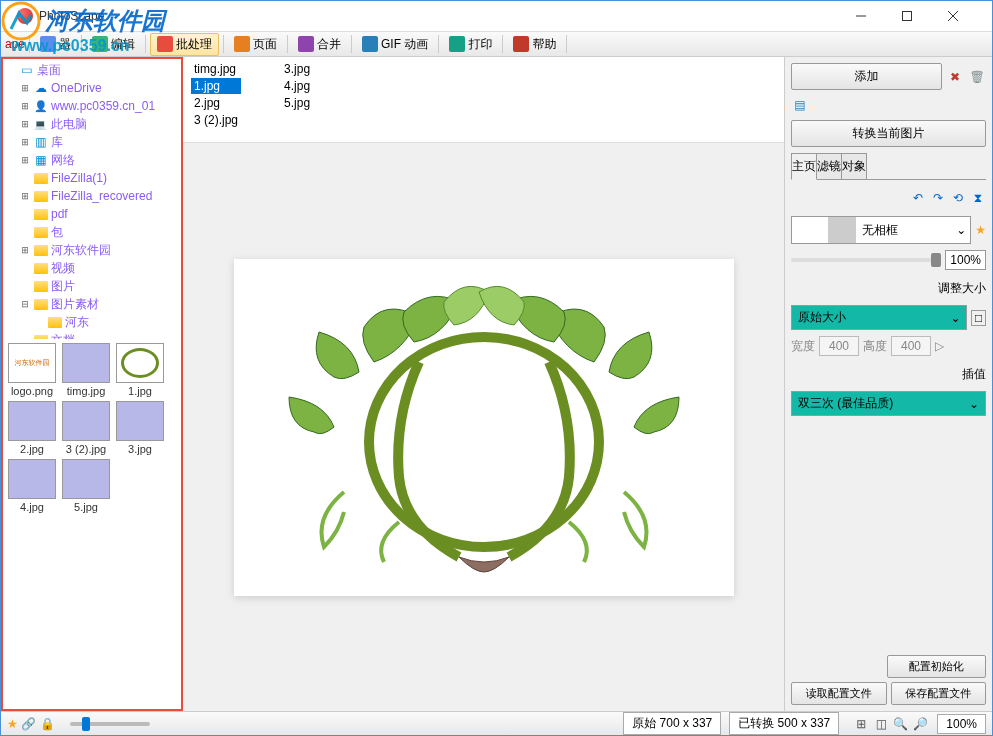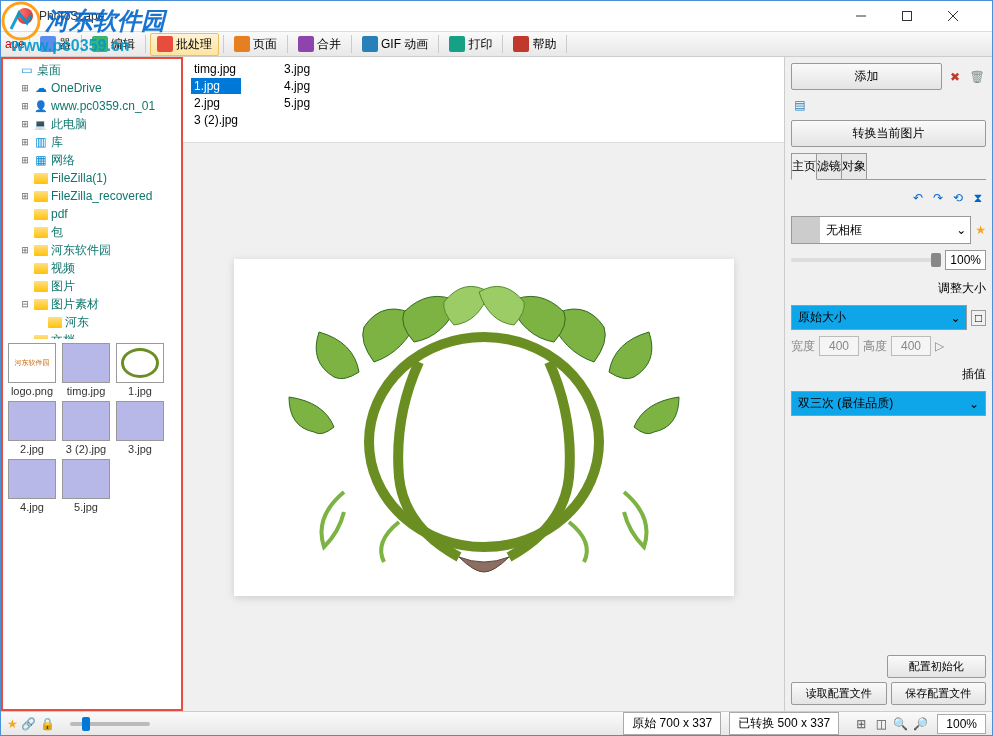--- a/index.html
+++ b/index.html
@@ -24,21 +24,21 @@
 .toolbar-item .t-icon { width: 16px; height: 16px; }
 .toolbar-sep { width: 1px; height: 18px; background: #ccc; margin: 0 2px; }
 
 .main { display: flex; height: calc(100% - 30px - 26px - 24px); }
 
 .left-panel { width: 182px; border: 2px solid #e74c3c; display: flex; flex-direction: column; background: #fff; }
 .tree { flex: 0 0 auto; height: 280px; overflow: hidden; padding: 2px; }
 .tree-row { display: flex; align-items: center; height: 18px; white-space: nowrap; }
 .tree-row .exp { width: 12px; text-align: center; color: #666; font-size: 11px; }
 .tree-row .t-icon { width: 16px; height: 14px; margin: 0 2px; display: flex; align-items: center; justify-content: center; }
-.tree-row .label { color: #0f766e; }
+.tree-row .label { color: #8b5cf6; }
 .indent-0 { padding-left: 0; }
 .indent-1 { padding-left: 14px; }
 .indent-2 { padding-left: 28px; }
 
 .thumbs { flex: 1; display: flex; flex-wrap: wrap; gap: 4px; padding: 4px; align-content: flex-start; overflow: hidden; }
 .thumb { width: 50px; display: flex; flex-direction: column; align-items: center; gap: 2px; }
 .thumb .img { width: 48px; height: 40px; background: #b8b8e8; border: 1px solid #999; }
 .thumb .img.white { background: #fff; display: flex; align-items: center; justify-content: center; font-size: 7px; color: #cc6600; }
 .thumb .img.wreath { background: #fff; position: relative; }
 .thumb .img.wreath::after { content: ''; position: absolute; inset: 4px; border: 3px solid #6b8e23; border-radius: 50%; }
@@ -59,32 +59,32 @@
 .btn-row .btn { flex: 1; }
 .icon-btn { width: 18px; height: 18px; display: flex; align-items: center; justify-content: center; cursor: pointer; }
 
 .tabs { display: flex; border-bottom: 1px solid #999; }
 .tab { padding: 4px 0; border: 1px solid #999; border-bottom: none; background: #e8e8e8; margin-right: -1px; }
 .tab.active { background: #f0f0f0; border-bottom: 1px solid #f0f0f0; margin-bottom: -1px; }
 
 .tool-icons { display: flex; justify-content: flex-end; gap: 4px; padding: 4px 0; }
 .tool-icons .ti { width: 16px; height: 16px; color: #0066cc; display: flex; align-items: center; justify-content: center; }
 
-.frame-sel { display: flex; align-items: center; border: 1px solid #999; background: #fff; }
+.frame-sel { display: flex; align-items: center; border: 1px solid #999; background: #fff; padding-left: 36px; }
 .frame-sel .swatch { width: 28px; height: 26px; background: #ccc; }
 .frame-sel .dd { flex: 1; padding: 0 6px; }
 .frame-sel .arr { width: 18px; text-align: center; }
 
 .slider-row { display: flex; align-items: center; gap: 4px; }
 .slider { flex: 1; height: 4px; background: #ddd; position: relative; border-radius: 2px; }
 .slider .knob { position: absolute; right: 0; top: -5px; width: 10px; height: 14px; background: #888; border-radius: 2px; }
 .pct-box { min-width: 40px; border: 1px solid #999; padding: 2px 4px; background: #fff; text-align: right; }
 
 .section-title { text-align: right; padding: 4px 0 2px; }
-.select { width: 100%; border: 1px solid #999; background: #0ea5e9; padding: 3px 6px; display: flex; align-items: center; }
+.select { width: 100%; border: 1px solid #999; background: #14b8a6; padding: 3px 6px; display: flex; align-items: center; }
 .select .arr { margin-left: auto; }
 
 .dim-row { display: flex; align-items: center; gap: 4px; }
 .dim-row .lbl { color: #888; }
 .dim-row .dim-input { width: 40px; border: 1px solid #bbb; background: #f5f5f5; padding: 2px; text-align: center; color: #888; }
 
 .check-row { display: flex; align-items: center; justify-content: flex-end; gap: 4px; padding: 4px 0; }
 .check-row input { width: 13px; height: 13px; }
 
 .bottom-btns { margin-top: auto; display: flex; flex-direction: column; gap: 4px; }

